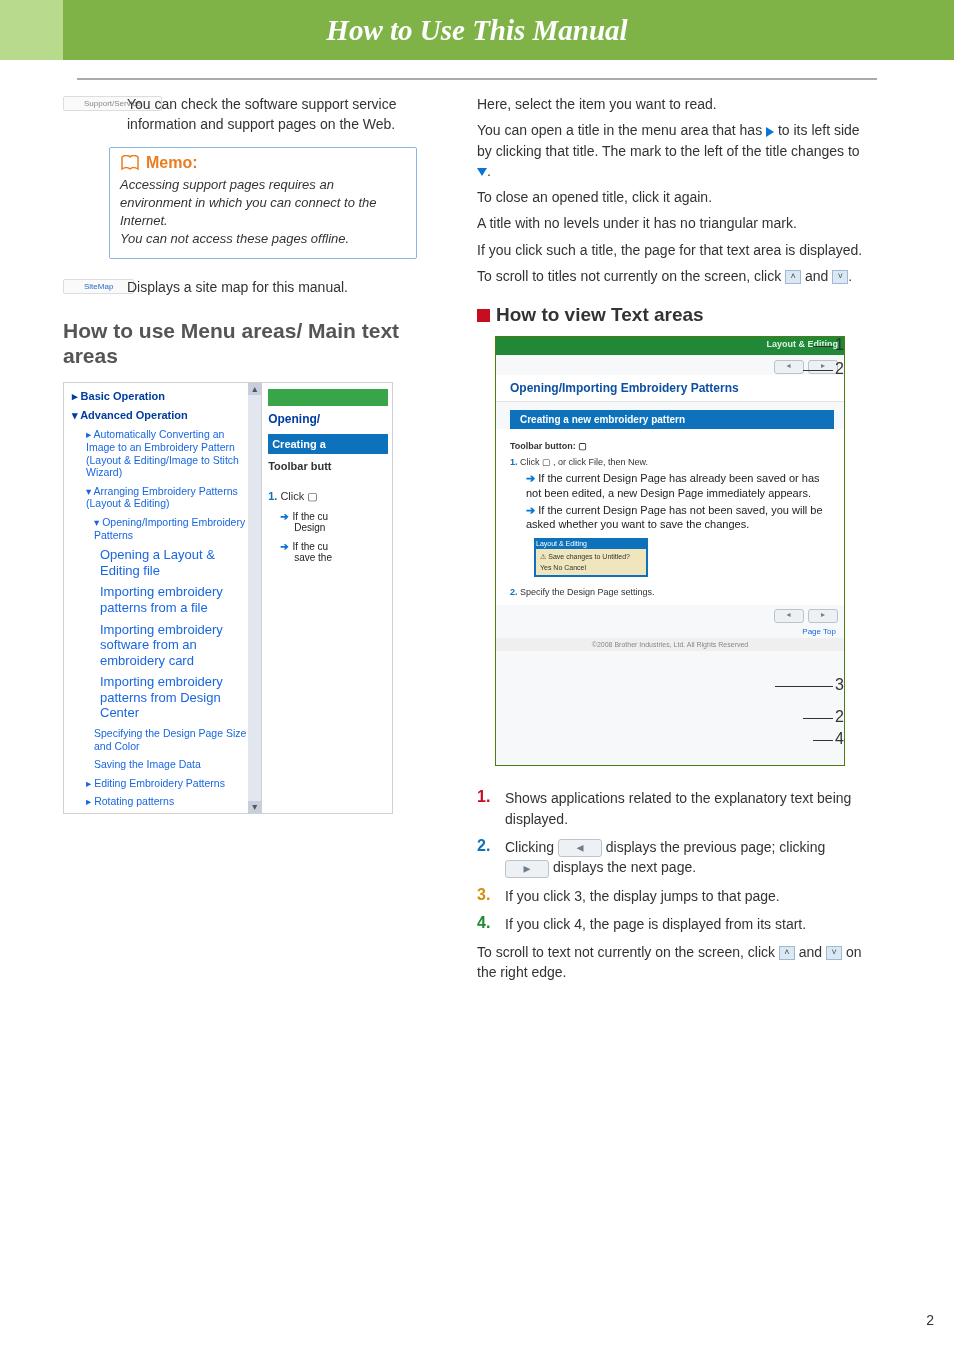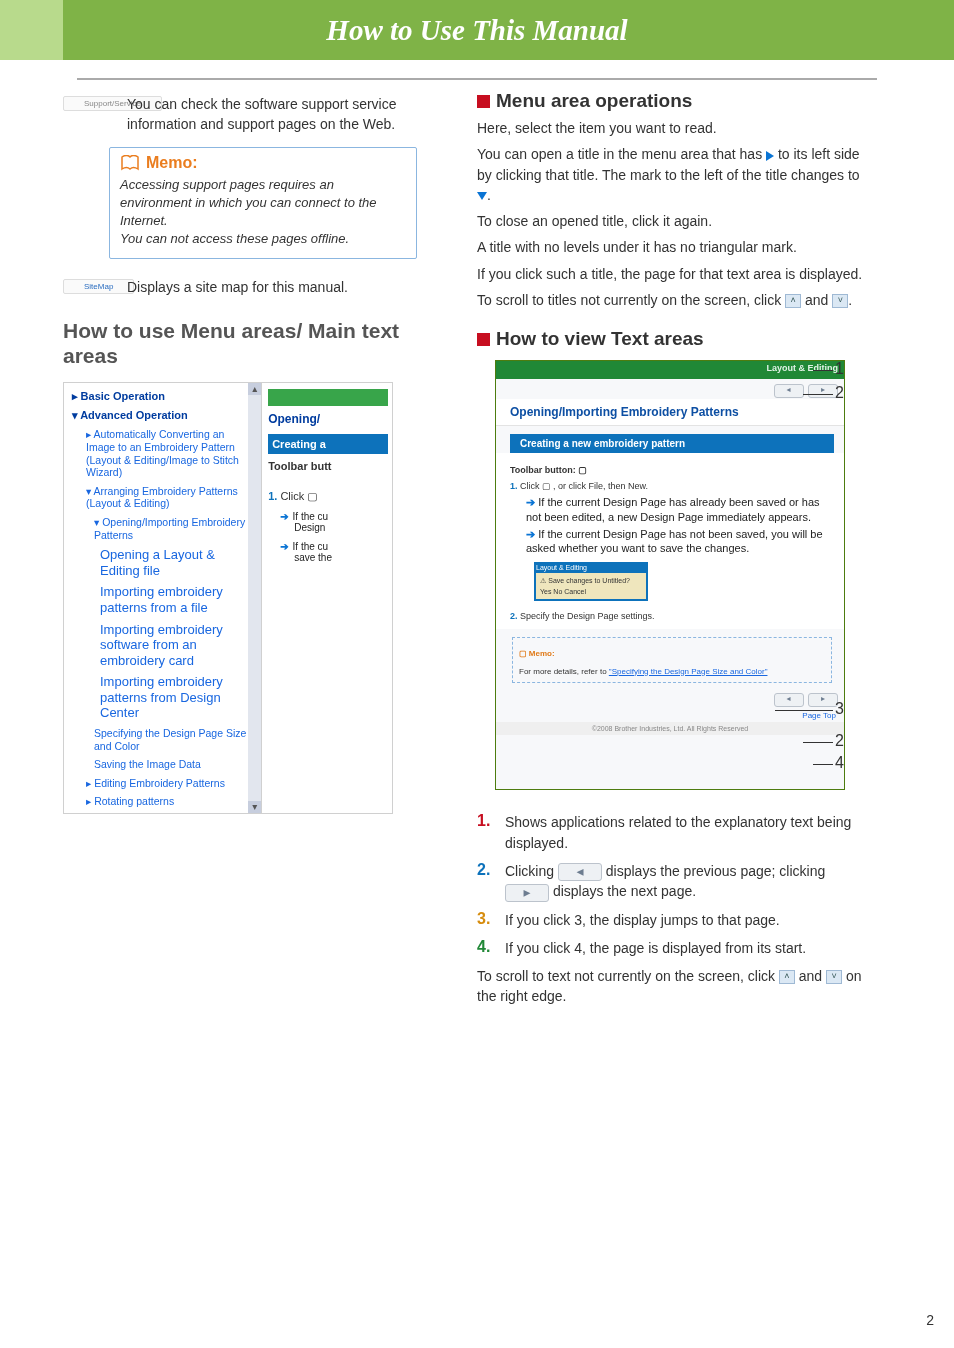--- a/index.html
+++ b/index.html
@@ -154,24 +154,20 @@
             <span>Click  ▢</span>
           </div>
           <div class="sptx-note"><span class="ra">➔</span><span>If the cu</span><br><span style="margin-left:14px;">Design</span></div>
           <div class="sptx-note"><span class="ra">➔</span><span>If the cu</span><br><span style="margin-left:14px;">save the</span></div>
         </div>
       </div>
     </div>
 
     <div class="col col-right">
 
-      <div class="subhead">
-        <div class="sq"></div>
-        <div class="tx">Menu area operations</div>
-      </div>
       <div class="body-text">Here, select the item you want to read.</div>
       <div class="body-text">
         <span>You can open a title in the menu area that has </span><span class="inline-icon tri-r"></span><span> to its left side by clicking that title. The mark to the left of the title changes to </span><span class="inline-icon tri-d"></span><span>.</span>
       </div>
       <div class="body-text">To close an opened title, click it again.</div>
       <div class="body-text">A title with no levels under it has no triangular mark.</div>
       <div class="body-text">If you click such a title, the page for that text area is displayed.</div>
       <div class="body-text">
         <span>To scroll to titles not currently on the screen, click </span><span class="chip">˄</span><span> and </span><span class="chip">˅</span><span>.</span>
       </div>
@@ -197,24 +193,20 @@
             <div class="rs-bullet"><span class="ra">➔</span><span>If the current Design Page has not been saved, you will be asked whether you want to save the changes.</span></div>
             <div class="rs-dlg">
               <div>Layout &amp; Editing</div>
               <div class="bod">
                 <div style="margin-bottom:3px;">⚠ <span>Save changes to Untitled?</span></div>
                 <div>Yes        No        Cancel</div>
               </div>
             </div>
             <div class="rs-step" style="margin-top:10px;"><span class="rs-stepnum">2.</span><span> Specify the Design Page settings.</span></div>
           </div>
-          <div class="rs-memo">
-            <span class="mh">▢ <span>Memo:</span></span><br>
-            <span style="font-size:8px;">For more details, refer to </span><span class="lk">"Specifying the Design Page Size and Color"</span>
-          </div>
           <div class="rs-pager">
             <span class="pagerbtn sm">◂</span>
             <span class="pagerbtn sm">▸</span>
           </div>
           <div class="rs-foot">Page Top</div>
           <div class="rs-copy">©2008 Brother Industries, Ltd. All Rights Reserved</div>
         </div>
 
         <div class="callout" style="left:358px;top:0;">
           <div class="ln" style="width:20px;left:-22px;top:10px;"></div>

